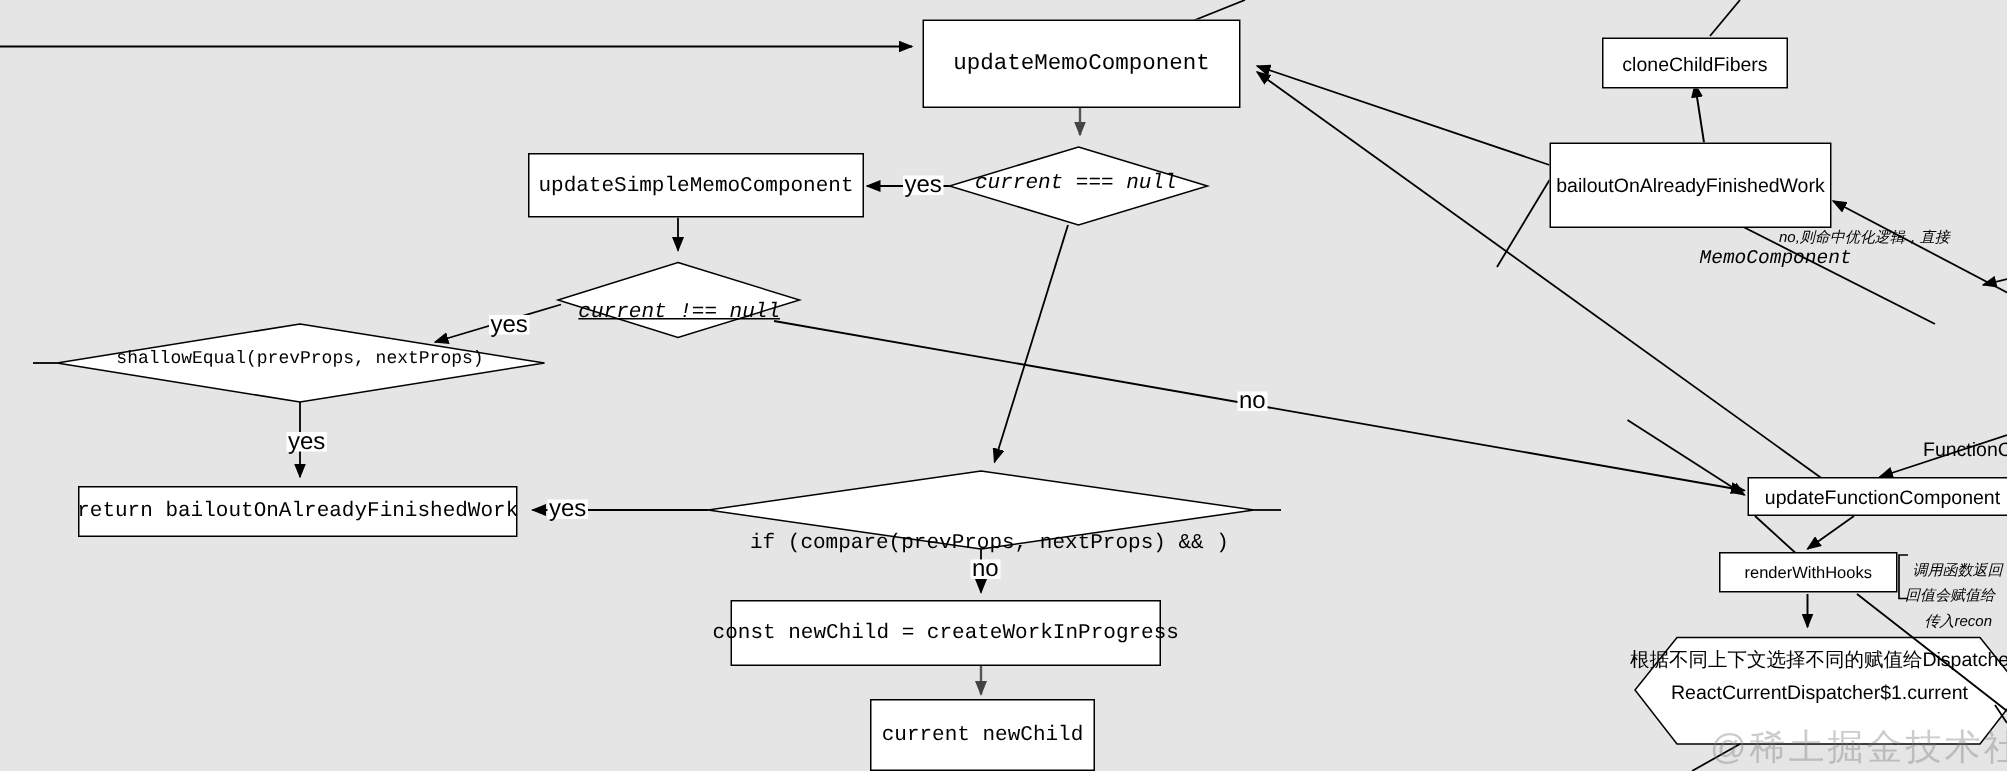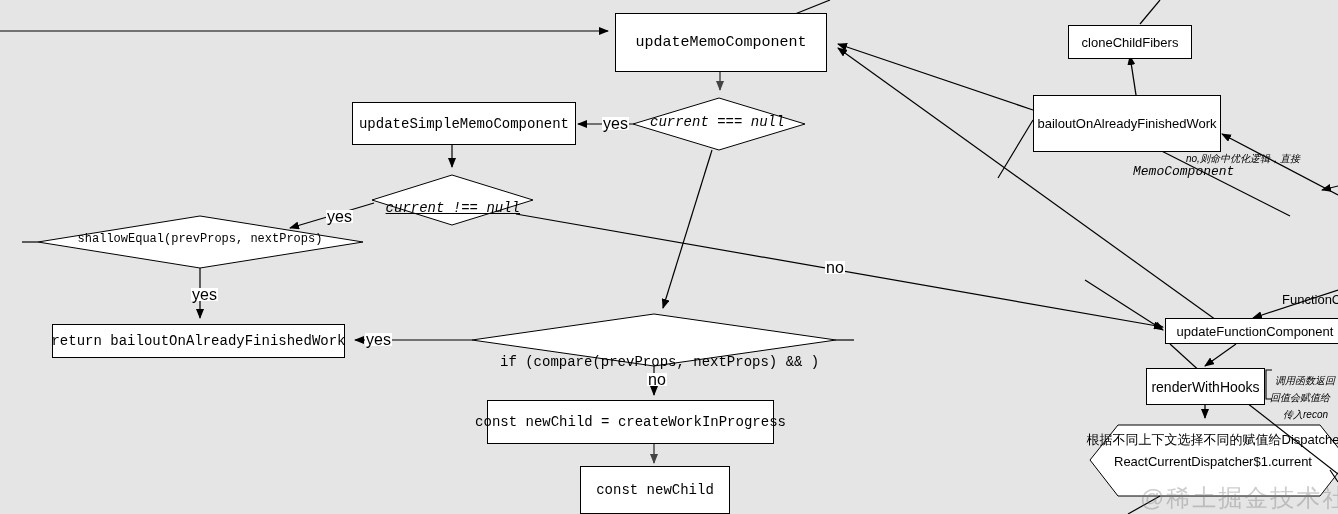--- a/index.html
+++ b/index.html
@@ -212,36 +212,36 @@
 
   <div class="node box mono" style="left:52px; top:324px; width:293px; height:34px; font-size:14px;">
     <span>return bailoutOnAlreadyFinishedWork</span>
   </div>
 
   <div class="node box mono" style="left:487px; top:400px; width:287px; height:44px; font-size:14px;">
     <span>const newChild = createWorkInProgress</span>
   </div>
 
   <div class="node box mono" style="left:580px; top:466px; width:150px; height:48px; font-size:14px;">
-    <span>const newChild</span>
+    <span>current newChild</span>
   </div>
 
   <div class="node box sans" style="left:1068px; top:25px; width:124px; height:34px; font-size:13px;">
     <span>cloneChildFibers</span>
   </div>
 
   <div class="node box sans" style="left:1033px; top:95px; width:188px; height:57px; font-size:13px;">
     <span>bailoutOnAlreadyFinishedWork</span>
   </div>
 
   <div class="node box sans" style="left:1165px; top:318px; width:180px; height:26px; font-size:13px;">
     <span>updateFunctionComponent</span>
   </div>
 
-  <div class="node box sans" style="left:1146px; top:368px; width:119px; height:37px; font-size:14px;">
+  <div class="node box sans" style="left:1146px; top:368px; width:119px; height:27px; font-size:11px;">
     <span>renderWithHooks</span>
   </div>
 
   <div class="shape-label mono ital" style="left:650px; top:114px; width:140px; font-size:14px;">current === null</div>
 
   <div class="shape-label mono ital" style="left:384px; top:200px; width:136px; text-align:right; font-size:14px;text-decoration:underline;">current !== null</div>
 
   <div class="shape-label mono" style="left:70px; top:232px; width:260px; text-align:center; font-size:12px;">shallowEqual(prevProps, nextProps)</div>
 
   <div class="shape-label mono" style="left:500px; top:330px; width:310px; text-align:center; font-size:14px;margin-top:24px;">if (compare(prevProps, nextProps) &amp;&amp; )</div>

